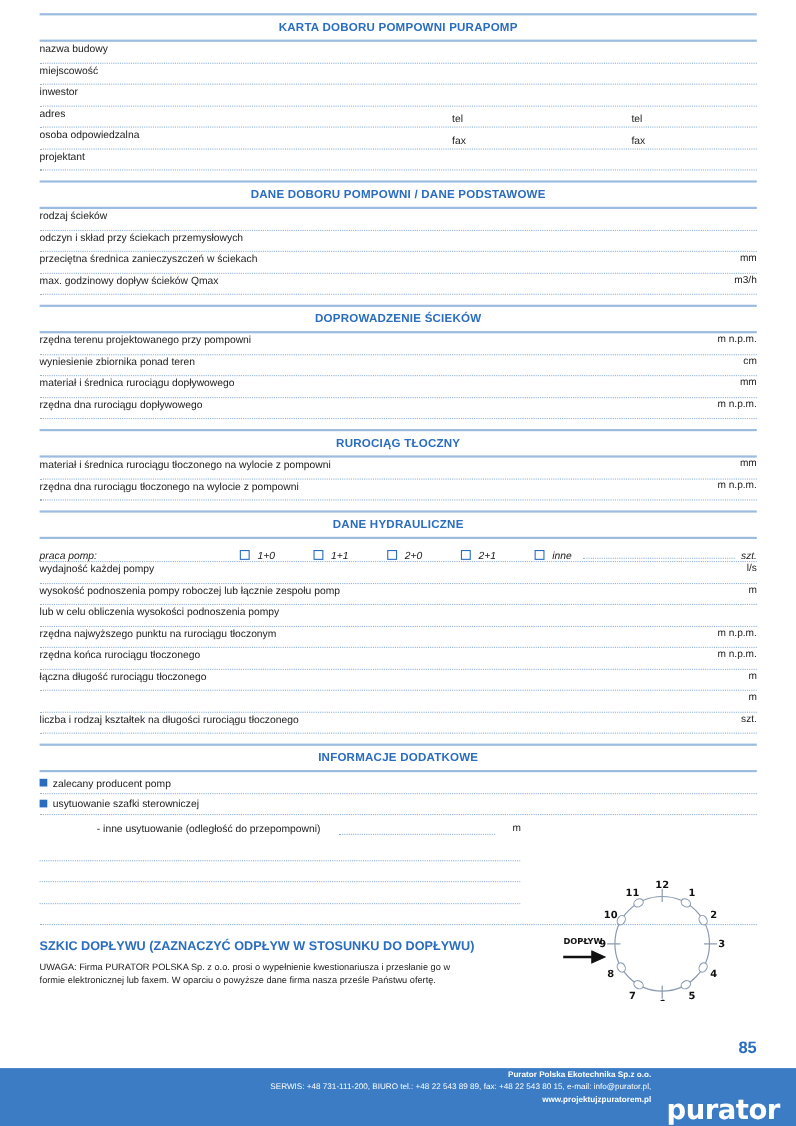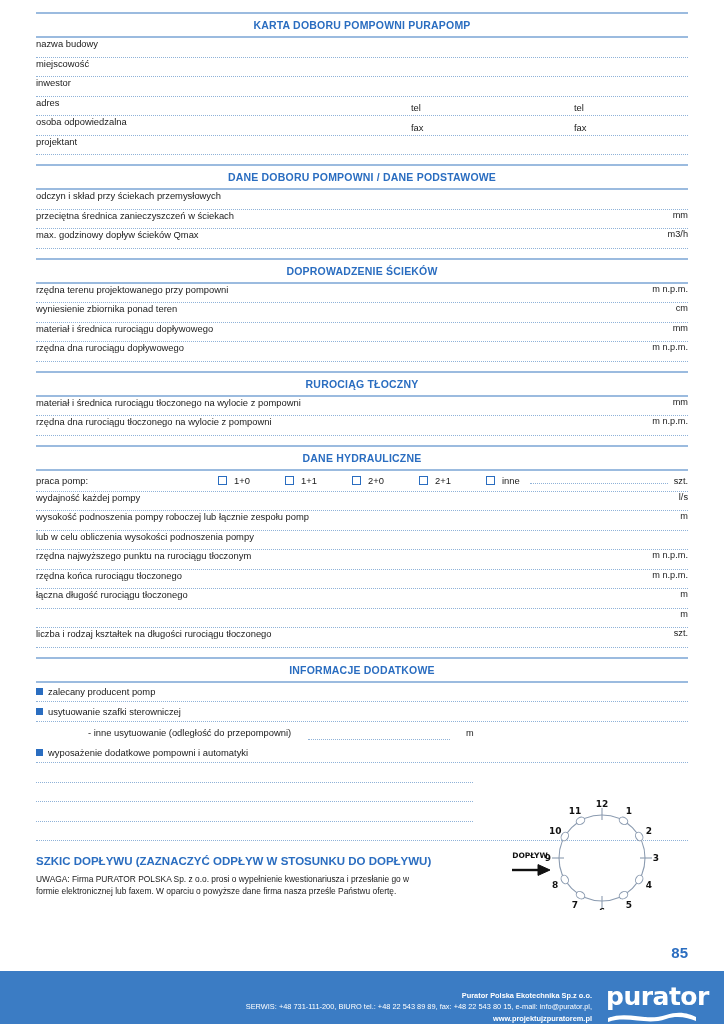--- a/index.html
+++ b/index.html
@@ -47,24 +47,25 @@
     position: absolute;
     bottom: 2px;
     font-size: 9.4px;
   }
   .mid-a { left: 375px; }
   .mid-b { left: 538px; }
 
   
   .cbrow {
     display: flex;
-    align-items: center;
+    align-items: flex-end;
     height: 21px;
     border-bottom: 1px dotted #8fb2d8;
     font-size: 9.4px;
+    font-style: italic;
   }
   .cbrow .lead { width: 182px; }
   .cb {
     display: inline-block;
     width: 9px; height: 9px;
     border: 1.4px solid #2a6dc0;
     background: #fff;
     margin-right: 7px;
     flex: none;
   }
@@ -148,21 +149,21 @@
     font-size: 15px;
   }
 
   
   .footer {
     position: absolute;
     left: 0; bottom: 0;
     width: 724px; height: 53px;
     background: #3b7cc4;
     display: flex;
-    align-items: flex-end;
+    align-items: flex-start;
     justify-content: flex-end;
     padding-right: 22px;
   }
   .f-text {
     color: #ffffff;
     font-size: 7.4px;
     text-align: right;
     line-height: 1.55;
     font-weight: bold;
     padding-right: 14px;
@@ -212,20 +213,24 @@
           <span class="mid mid-a">fax</span>
           <span class="mid mid-b">fax</span>
         </div>
         <div class="row">
           <span class="label">projektant</span>
         </div>
       </div>
 
     <div id="sections">
         <div class="sec-head">DANE DOBORU POMPOWNI / DANE PODSTAWOWE</div>
+        <div class="row">
+          <span class="label">rodzaj ścieków</span>
+          <span class="unit"></span>
+        </div>
         <div class="row">
           <span class="label">odczyn i skład przy ściekach przemysłowych</span>
           <span class="unit"></span>
         </div>
         <div class="row">
           <span class="label">przeciętna średnica zanieczyszczeń w ściekach</span>
           <span class="unit">mm</span>
         </div>
         <div class="row">
           <span class="label">max. godzinowy dopływ ścieków Qmax</span>
@@ -332,24 +337,20 @@
       <span>usytuowanie szafki sterowniczej</span>
     </div>
 
 
     <div class="sub">
       <span>- inne usytuowanie (odległość do przepompowni)</span>
       <span class="fill"></span>
       <span class="u">m</span>
     </div>
 
-    <div class="brow">
-      <span class="bullet"></span>
-      <span>wyposażenie dodatkowe pompowni i automatyki</span>
-    </div>
 
     <div id="blank-lines">
         <div class="blankline short"></div>
         <div class="blankline short"></div>
         <div class="blankline short"></div>
         <div class="blankline"></div>
       </div>
 
     <div class="sketch-title">SZKIC DOPŁYWU (ZAZNACZYĆ ODPŁYW W STOSUNKU DO DOPŁYWU)</div>
     <div class="note">UWAGA: Firma PURATOR POLSKA Sp. z o.o. prosi o wypełnienie kwestionariusza i przesłanie go w formie elektronicznej lub faxem. W oparciu o powyższe dane firma nasza prześle Państwu ofertę.</div>

